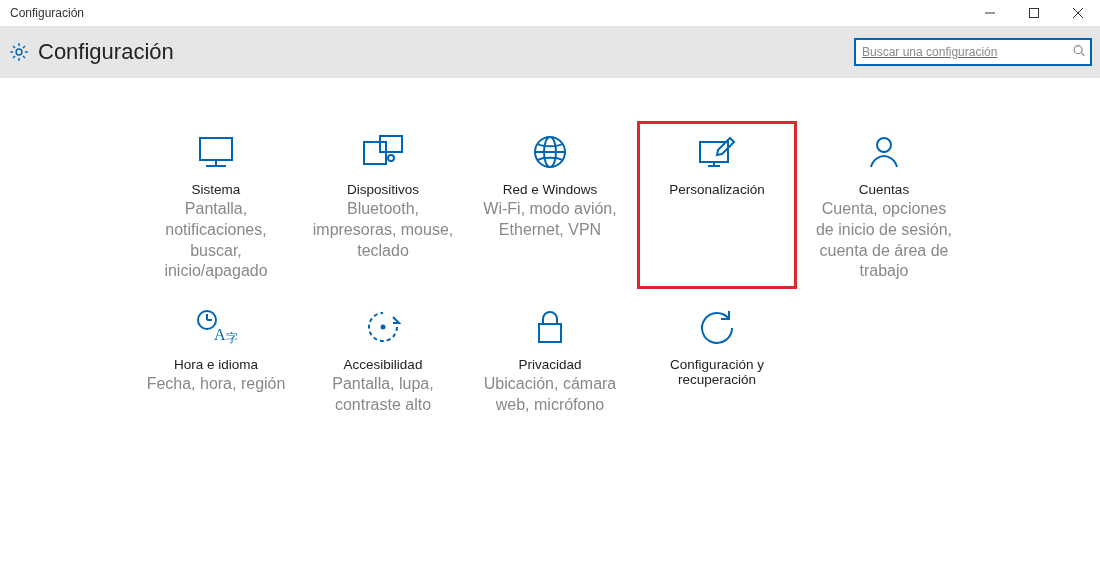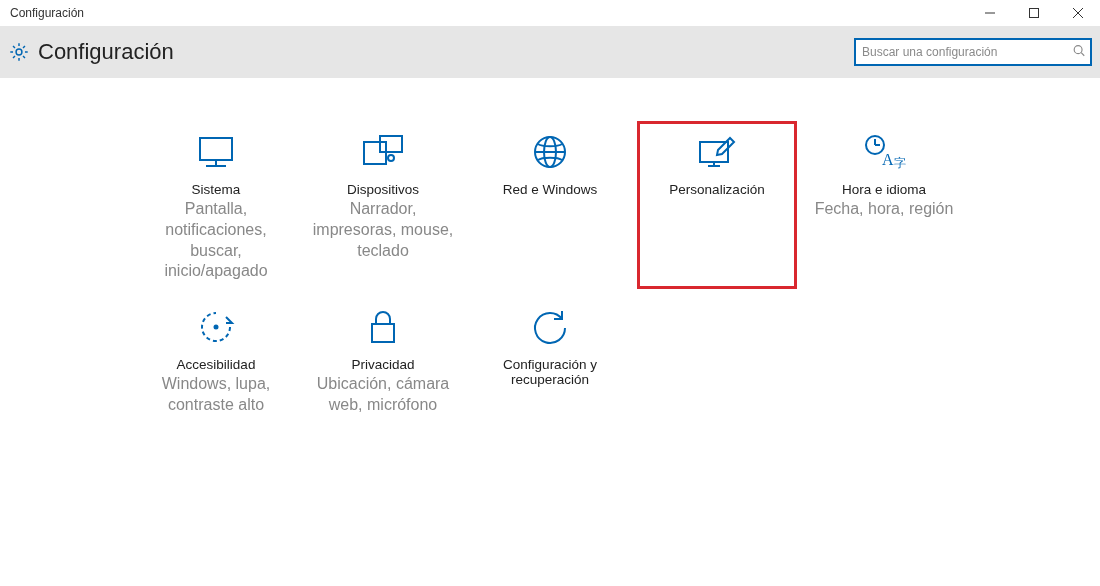--- a/index.html
+++ b/index.html
@@ -71,20 +71,21 @@
   .search-input {
     width: 100%;
     height: 100%;
     box-sizing: border-box;
     border: 2px solid #0066b3;
     padding: 0 26px 0 6px;
     font-size: 12px;
     color: #666;
     background: #fff;
     outline: none;
+    text-decoration: underline;
   }
   .search-input::placeholder { color: #8a8a8a; font-style: normal; }
   .search-icon {
     position: absolute;
     right: 6px;
     top: 50%;
     transform: translateY(-50%);
     color: #888;
   }
 
@@ -195,47 +196,58 @@
     <div class="tile">
       <div class="tile-icon">
         <svg width="46" height="40" viewBox="0 0 46 40" fill="none" stroke="currentColor" stroke-width="2">
           <rect x="4" y="10" width="22" height="22"></rect>
           <rect x="20" y="4" width="22" height="16"></rect>
           <line x1="24" y1="20" x2="38" y2="20"></line>
           <circle cx="31" cy="26" r="3"></circle>
         </svg>
       </div>
       <div class="tile-title">Dispositivos</div>
-      <div class="tile-desc">Narrador, impresoras, mouse, teclado</div>
+      <div class="tile-desc">Bluetooth, impresoras, mouse, teclado</div>
     </div>
 
     <div class="tile">
       <div class="tile-icon">
         <svg width="40" height="40" viewBox="0 0 40 40" fill="none" stroke="currentColor" stroke-width="2">
           <circle cx="20" cy="20" r="15"></circle>
           <ellipse cx="20" cy="20" rx="6" ry="15"></ellipse>
           <line x1="5" y1="20" x2="35" y2="20"></line>
           <path d="M8 12c4 3 20 3 24 0M8 28c4-3 20-3 24 0"></path>
         </svg>
       </div>
       <div class="tile-title">Red e Windows</div>
+      <div class="tile-desc">Wi-Fi, modo avión, Ethernet, VPN</div>
     </div>
 
     <div class="tile highlight">
       <div class="tile-icon">
         <svg width="46" height="40" viewBox="0 0 46 40" fill="none" stroke="currentColor" stroke-width="2">
           <rect x="6" y="10" width="28" height="20"></rect>
           <line x1="14" y1="34" x2="26" y2="34"></line>
             <line x1="20" y1="30" x2="20" y2="34"></line>
           <path d="M24 18 36 6l4 4-12 12-5 1z"></path>
         </svg>
       </div>
       <div class="tile-title">Personalización</div>
     </div>
 
+    <div class="tile">
+      <div class="tile-icon">
+        <svg width="40" height="40" viewBox="0 0 40 40" fill="none" stroke="currentColor" stroke-width="2">
+          <circle cx="20" cy="13" r="7"></circle>
+          <path d="M7 35c2-8 9-11 13-11s11 3 13 11"></path>
+        </svg>
+      </div>
+      <div class="tile-title">Cuentas</div>
+      <div class="tile-desc">Cuenta, opciones de inicio de sesión, cuenta de área de trabajo</div>
+    </div>
 
     <div class="tile">
       <div class="tile-icon">
         <svg width="48" height="42" viewBox="0 0 48 42" fill="none" stroke="currentColor" stroke-width="2">
           <circle cx="15" cy="14" r="9"></circle>
           <line x1="15" y1="14" x2="15" y2="8"></line>
             <line x1="15" y1="14" x2="20" y2="14"></line>
           <text x="22" y="34" font-size="16" fill="currentColor" stroke="none" font-family="Segoe UI">A</text>
           <text x="34" y="36" font-size="12" fill="currentColor" stroke="none" font-family="Segoe UI">字</text>
         </svg>
@@ -246,21 +258,21 @@
 
     <div class="tile">
       <div class="tile-icon">
         <svg width="40" height="40" viewBox="0 0 40 40" fill="none" stroke="currentColor" stroke-width="2">
           <path d="M34 20a14 14 0 1 1-14-14" stroke-dasharray="4 3"></path>
           <polyline points="30,10 36,16 30,16"></polyline>
           <circle cx="20" cy="20" r="2.5" fill="currentColor" stroke="none"></circle>
         </svg>
       </div>
       <div class="tile-title">Accesibilidad</div>
-      <div class="tile-desc">Windows, lupa, contraste alto</div>
+      <div class="tile-desc">Pantalla, lupa, contraste alto</div>
     </div>
 
     <div class="tile">
       <div class="tile-icon">
         <svg width="36" height="40" viewBox="0 0 36 40" fill="none" stroke="currentColor" stroke-width="2">
           <rect x="7" y="17" width="22" height="18"></rect>
           <path d="M11 17v-5a7 7 0 0 1 14 0v5"></path>
         </svg>
       </div>
       <div class="tile-title">Privacidad</div>

